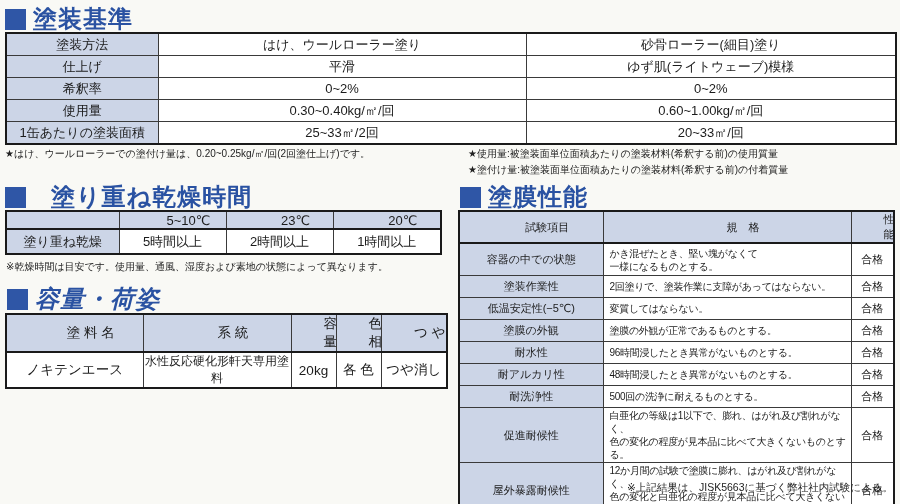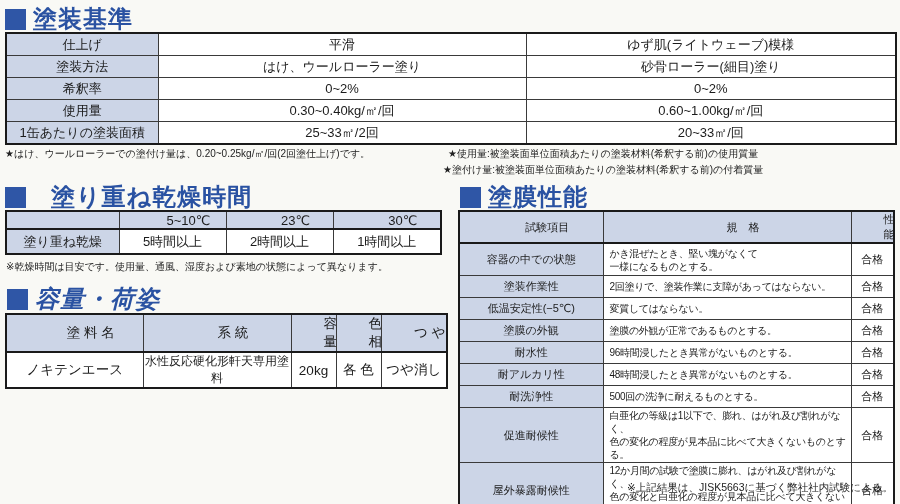--- a/index.html
+++ b/index.html
@@ -21,21 +21,21 @@
   .tbl th,.tbl td{border:1px solid #3a3a3a;text-align:center;vertical-align:middle;
     padding:0;font-weight:normal;overflow:hidden;}
   .hd{background:#ccd5e7;}
   .thick-bottom th{border-bottom:2px solid #1a1a1a;padding-left:32px;}
   
   .tbl-standard{left:5px;top:32px;width:890px;font-size:13px;}
   .tbl-standard td{height:21px;}
   
   .fn{position:absolute;top:146px;font-size:10px;line-height:16px;white-space:nowrap;color:#222;}
   .fn-left{left:5px;}
-  .fn-right{left:443px;text-align:center;}
+  .fn-right{left:468px;}
   
   .tbl-drying{left:5px;top:210px;width:435px;font-size:13px;}
   .tbl-drying th{height:16px;}
   .tbl-drying td{height:23px;}
   .note{position:absolute;font-size:10px;color:#222;white-space:nowrap;}
   .note-drying{left:6px;top:260px;}
   
   .tbl-volume{left:5px;top:313px;width:441px;font-size:13.5px;}
   .tbl-volume th{height:19px;font-size:13.5px;}
   .tbl-volume td{height:24px;}
@@ -63,28 +63,28 @@
   </div>
 
   <table class="tbl tbl-standard">
     <colgroup>
         <col style="width:152px">
         <col style="width:368px">
         <col style="width:370px">
       </colgroup>
     <tbody>
       <tr>
+        <td class="hd">塗装方法</td>
+        <td>はけ、ウールローラー塗り</td>
+        <td>砂骨ローラー(細目)塗り</td>
+      </tr>
+      <tr>
         <td class="hd">仕上げ</td>
         <td>平滑</td>
         <td>ゆず肌(ライトウェーブ)模様</td>
-      </tr>
-      <tr>
-        <td class="hd">塗装方法</td>
-        <td>はけ、ウールローラー塗り</td>
-        <td>砂骨ローラー(細目)塗り</td>
       </tr>
       <tr>
         <td class="hd">希釈率</td>
         <td>0~2%</td>
         <td>0~2%</td>
       </tr>
       <tr>
         <td class="hd">使用量</td>
         <td>0.30~0.40kg/㎡/回</td>
         <td>0.60~1.00kg/㎡/回</td>
@@ -115,21 +115,21 @@
         <col style="width:113px">
         <col style="width:107px">
         <col style="width:107px">
         <col style="width:108px">
       </colgroup>
     <tbody>
       <tr class="thick-bottom">
         <th class="hd"></th>
         <th class="hd">5~10℃</th>
         <th class="hd">23℃</th>
-        <th class="hd">30℃</th>
+        <th class="hd">20℃</th>
       </tr>
       <tr>
         <td class="hd">塗り重ね乾燥</td>
         <td>5時間以上</td>
         <td>2時間以上</td>
         <td>1時間以上</td>
       </tr>
     </tbody>
   </table>
   <div class="note note-drying">※乾燥時間は目安です。使用量、通風、湿度および素地の状態によって異なります。</div>

